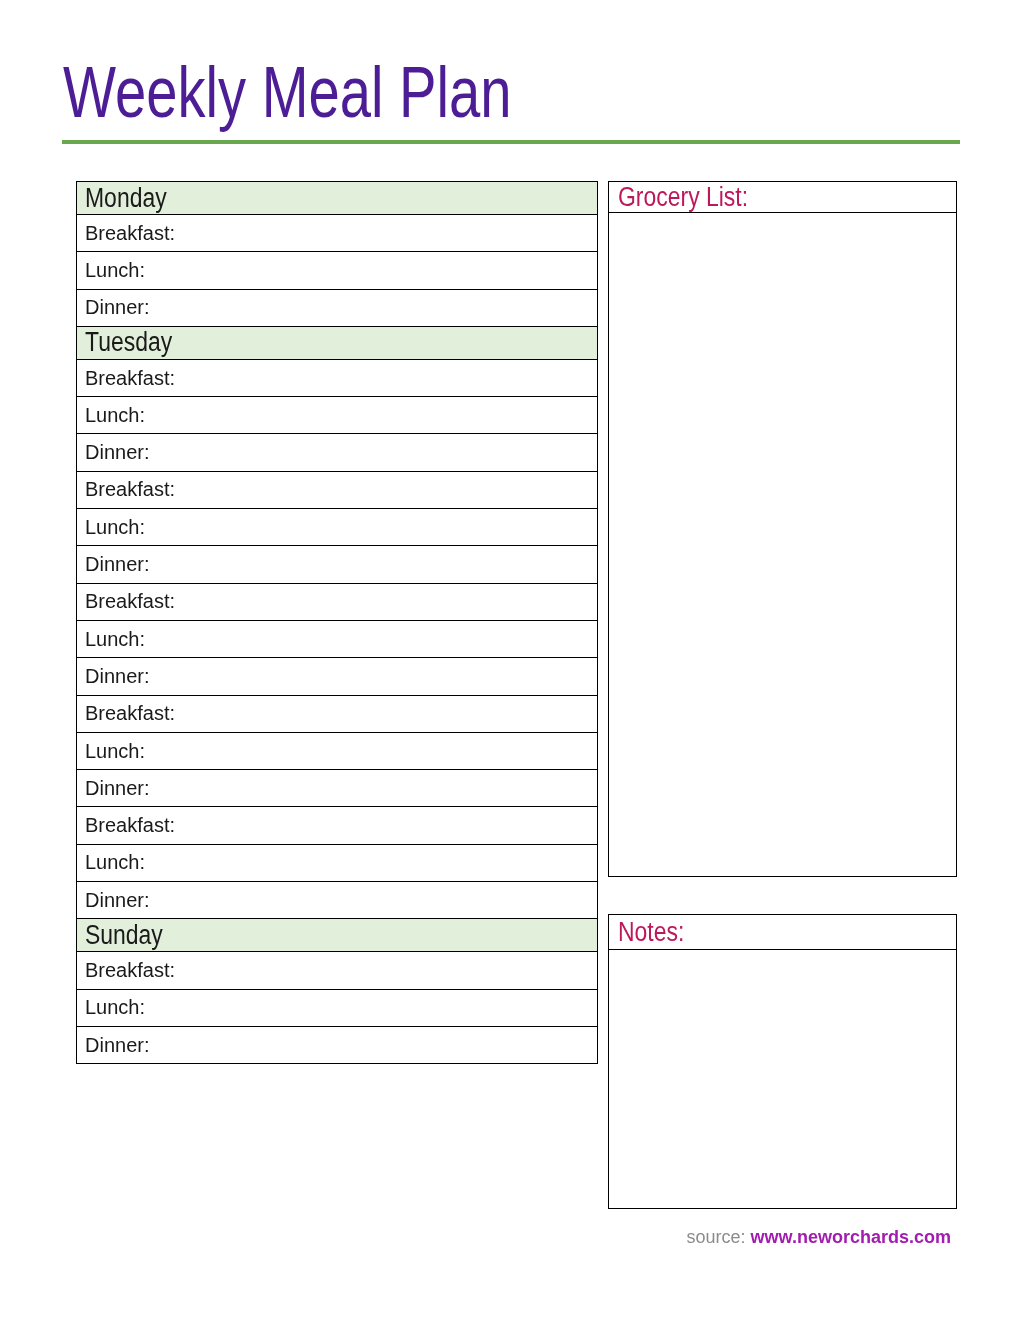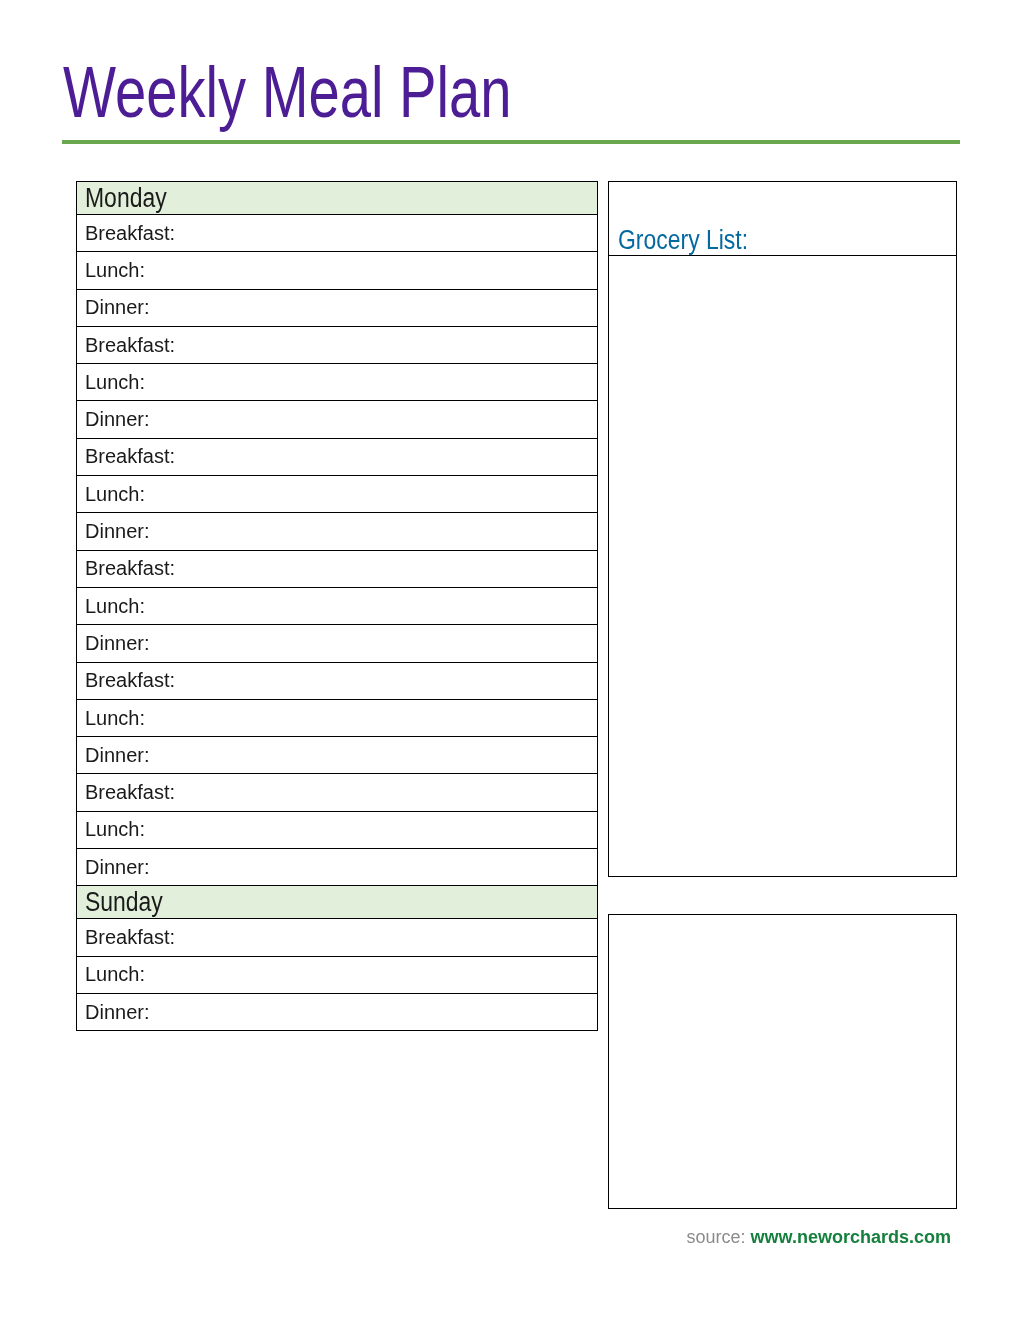--- a/index.html
+++ b/index.html
@@ -71,40 +71,39 @@
     position:absolute;left:608px;width:347px;
     border:1.5px solid var(--border);
     background:#fff;
   }
   .grocery-box{top:181px;height:694px;}
   .notes-box{top:914px;height:293px;}
   .side-box .box-header{
     border-bottom:1.5px solid var(--border);
     display:flex;align-items:center;
     padding-left:9px;
-    font-size:27px;line-height:1;color:#0369a1;
-    background:#fff;
-    margin-top:43px;
+    font-size:27px;line-height:1;color:#be185d;
+    background:#fff;
   }
   .grocery-box .box-header{height:30px;}
   .notes-box .box-header{height:34px;}
   .side-box .box-header .squeeze{
     display:inline-block;transform:scaleX(0.85);transform-origin:left center;
   }
   .box-body{width:100%;}
   .grocery-box .box-body{height:662px;}
   .notes-box .box-body{height:257px;}
 
   
   .source-line{
     position:absolute;top:1227px;right:69px;
     font-size:18px;color:var(--source-gray);
     white-space:nowrap;
   }
-  .source-line .site{font-weight:700;color:#15803d;}
+  .source-line .site{font-weight:700;color:#a21caf;}
 </style>
 </head>
 <body>
 
 <h1 class="page-title"><span class="squeeze">Weekly Meal Plan</span></h1>
 <div class="title-rule"></div>
 
 <div class="meal-table">
 
   <div class="day">
@@ -119,20 +118,23 @@
         <span>Lunch:</span>
         <span class="meal-entry-space"></span>
       </div>
     <div class="meal-row">
         <span>Dinner:</span>
         <span class="meal-entry-space"></span>
       </div>
   </div>
 
   <div class="day">
+    <div class="day-header">
+        <span class="squeeze">Tuesday</span>
+      </div>
     <div class="meal-row">
         <span>Breakfast:</span>
         <span class="meal-entry-space"></span>
       </div>
     <div class="meal-row">
         <span>Lunch:</span>
         <span class="meal-entry-space"></span>
       </div>
     <div class="meal-row">
         <span>Dinner:</span>
@@ -221,16 +223,19 @@
 </div>
 
 <div class="side-box grocery-box">
   <div class="box-header">
       <span class="squeeze">Grocery List:</span>
     </div>
   <div class="box-body"></div>
 </div>
 
 <div class="side-box notes-box">
+  <div class="box-header">
+      <span class="squeeze">Notes:</span>
+    </div>
   <div class="box-body"></div>
 </div>
 
 <div class="source-line"><span>source: </span><span class="site">www.neworchards.com</span></div>
 
 </body></html>

